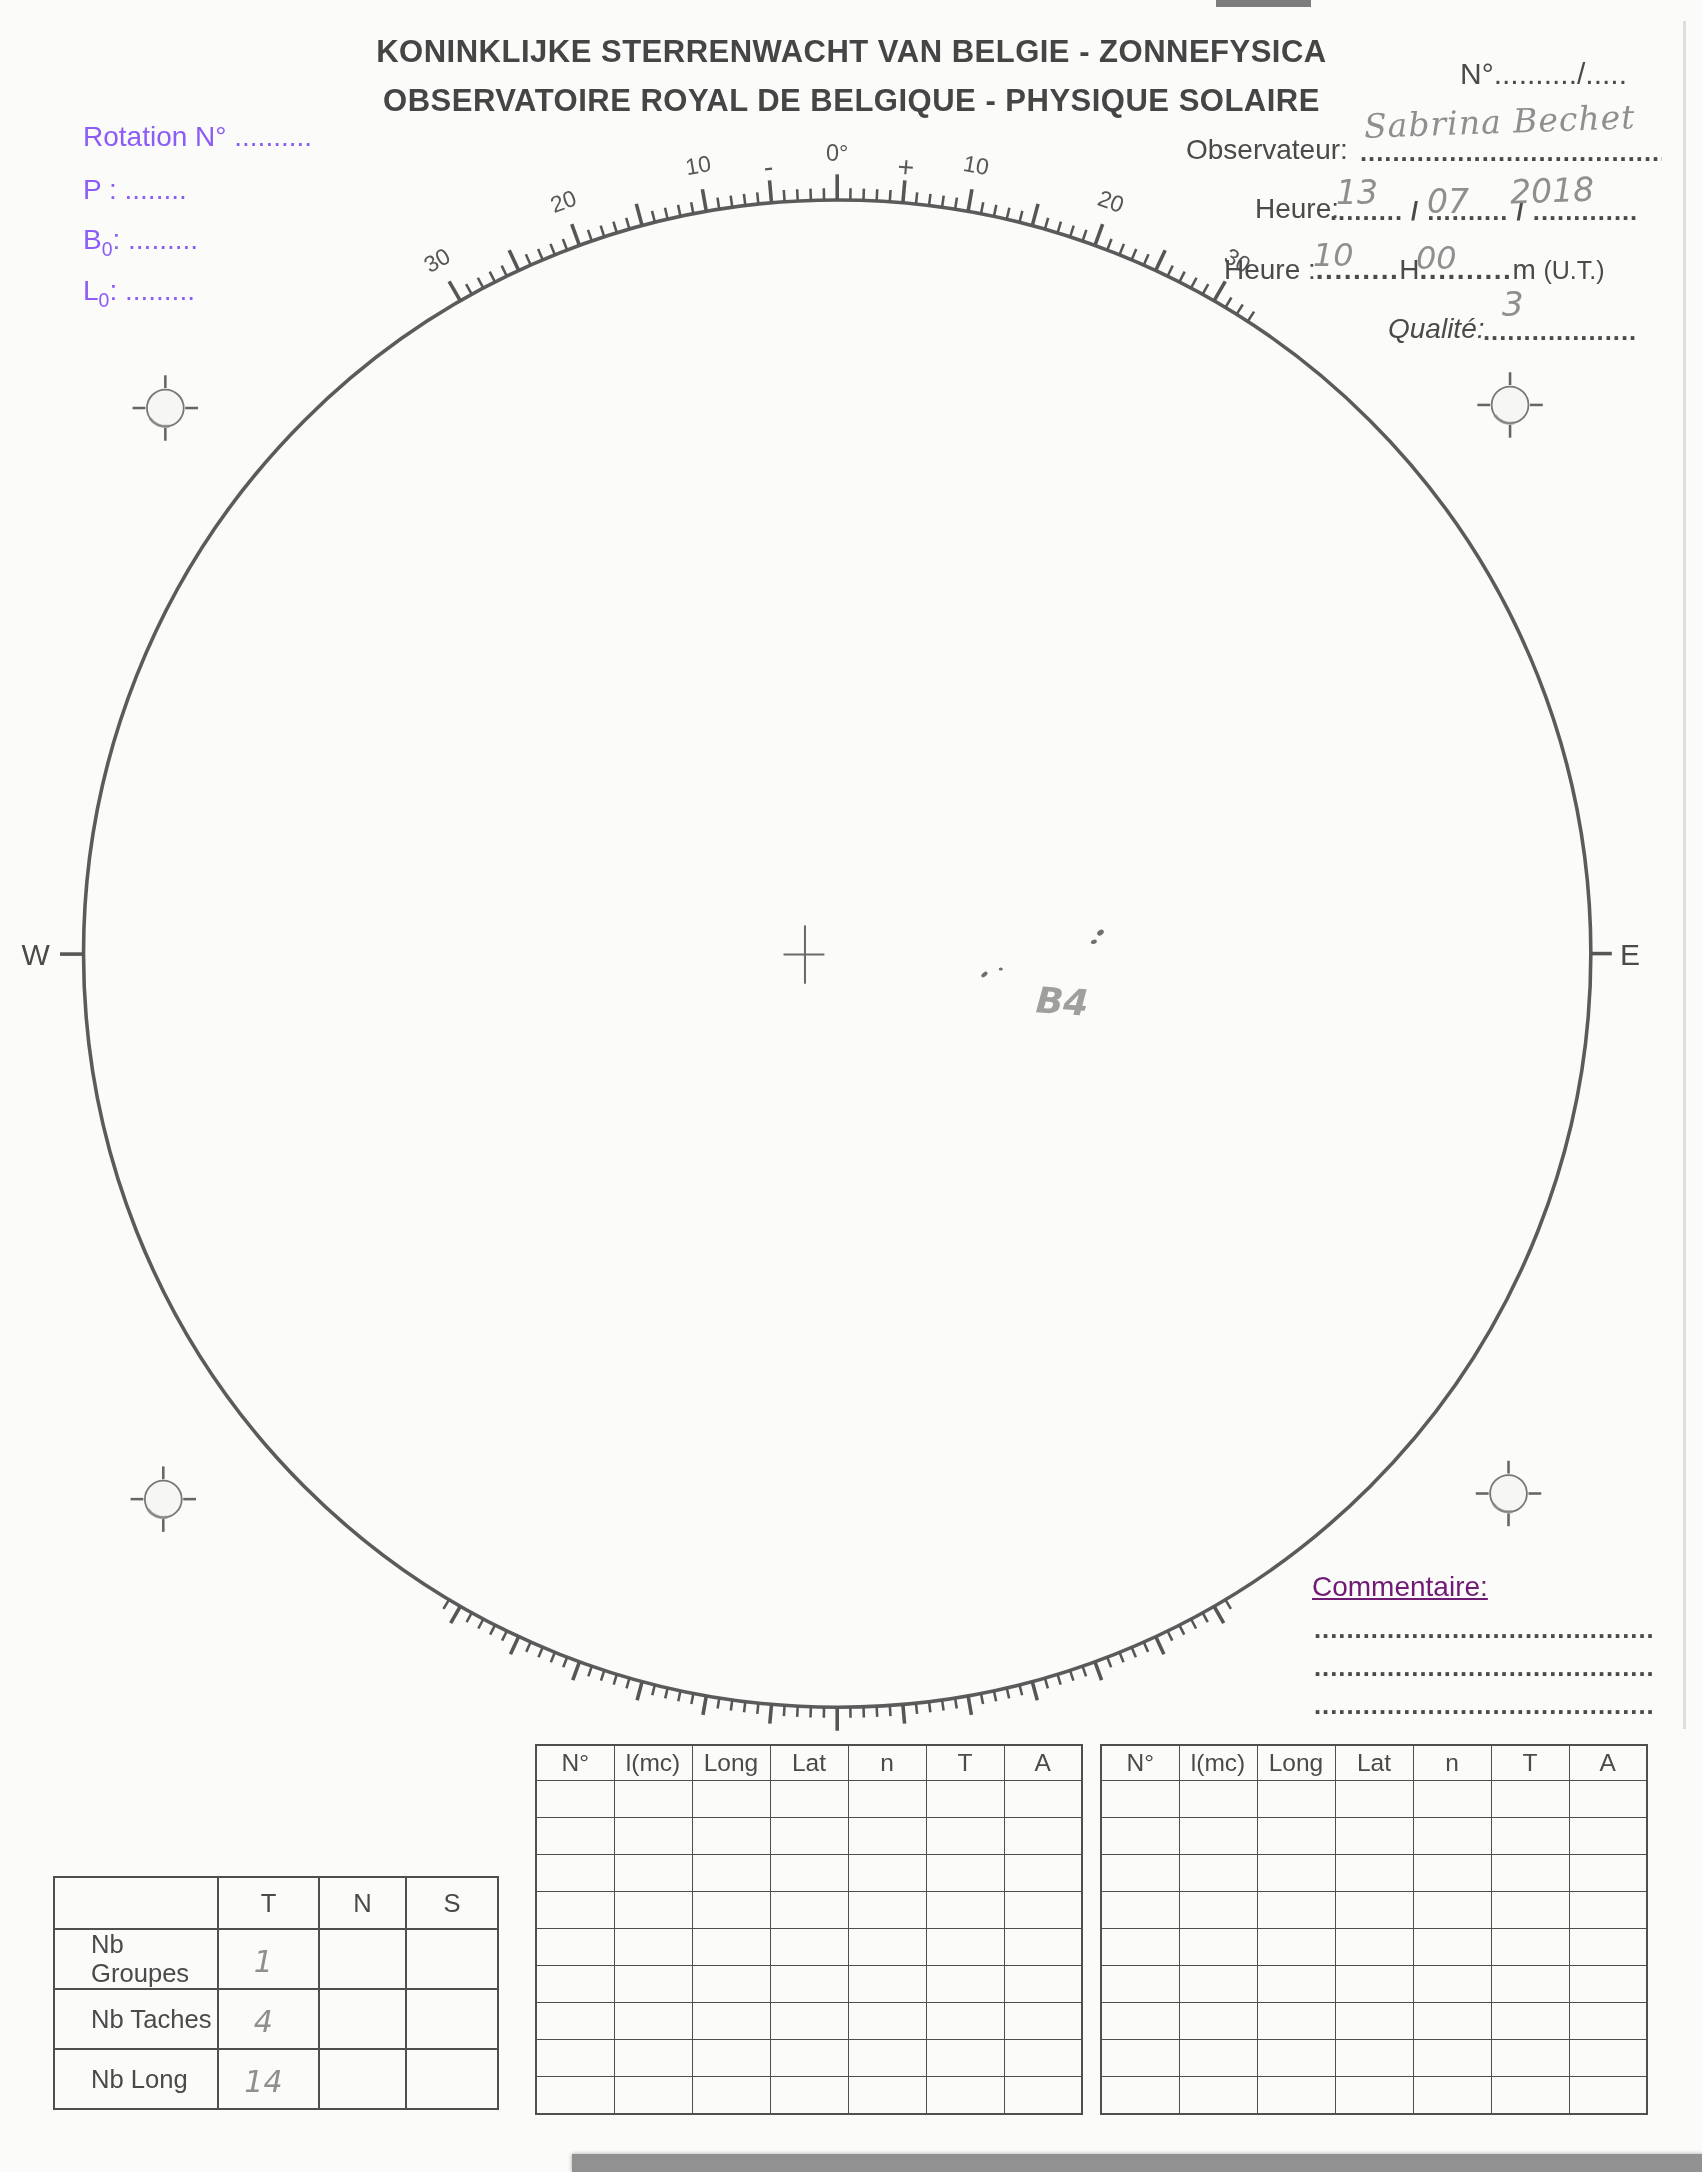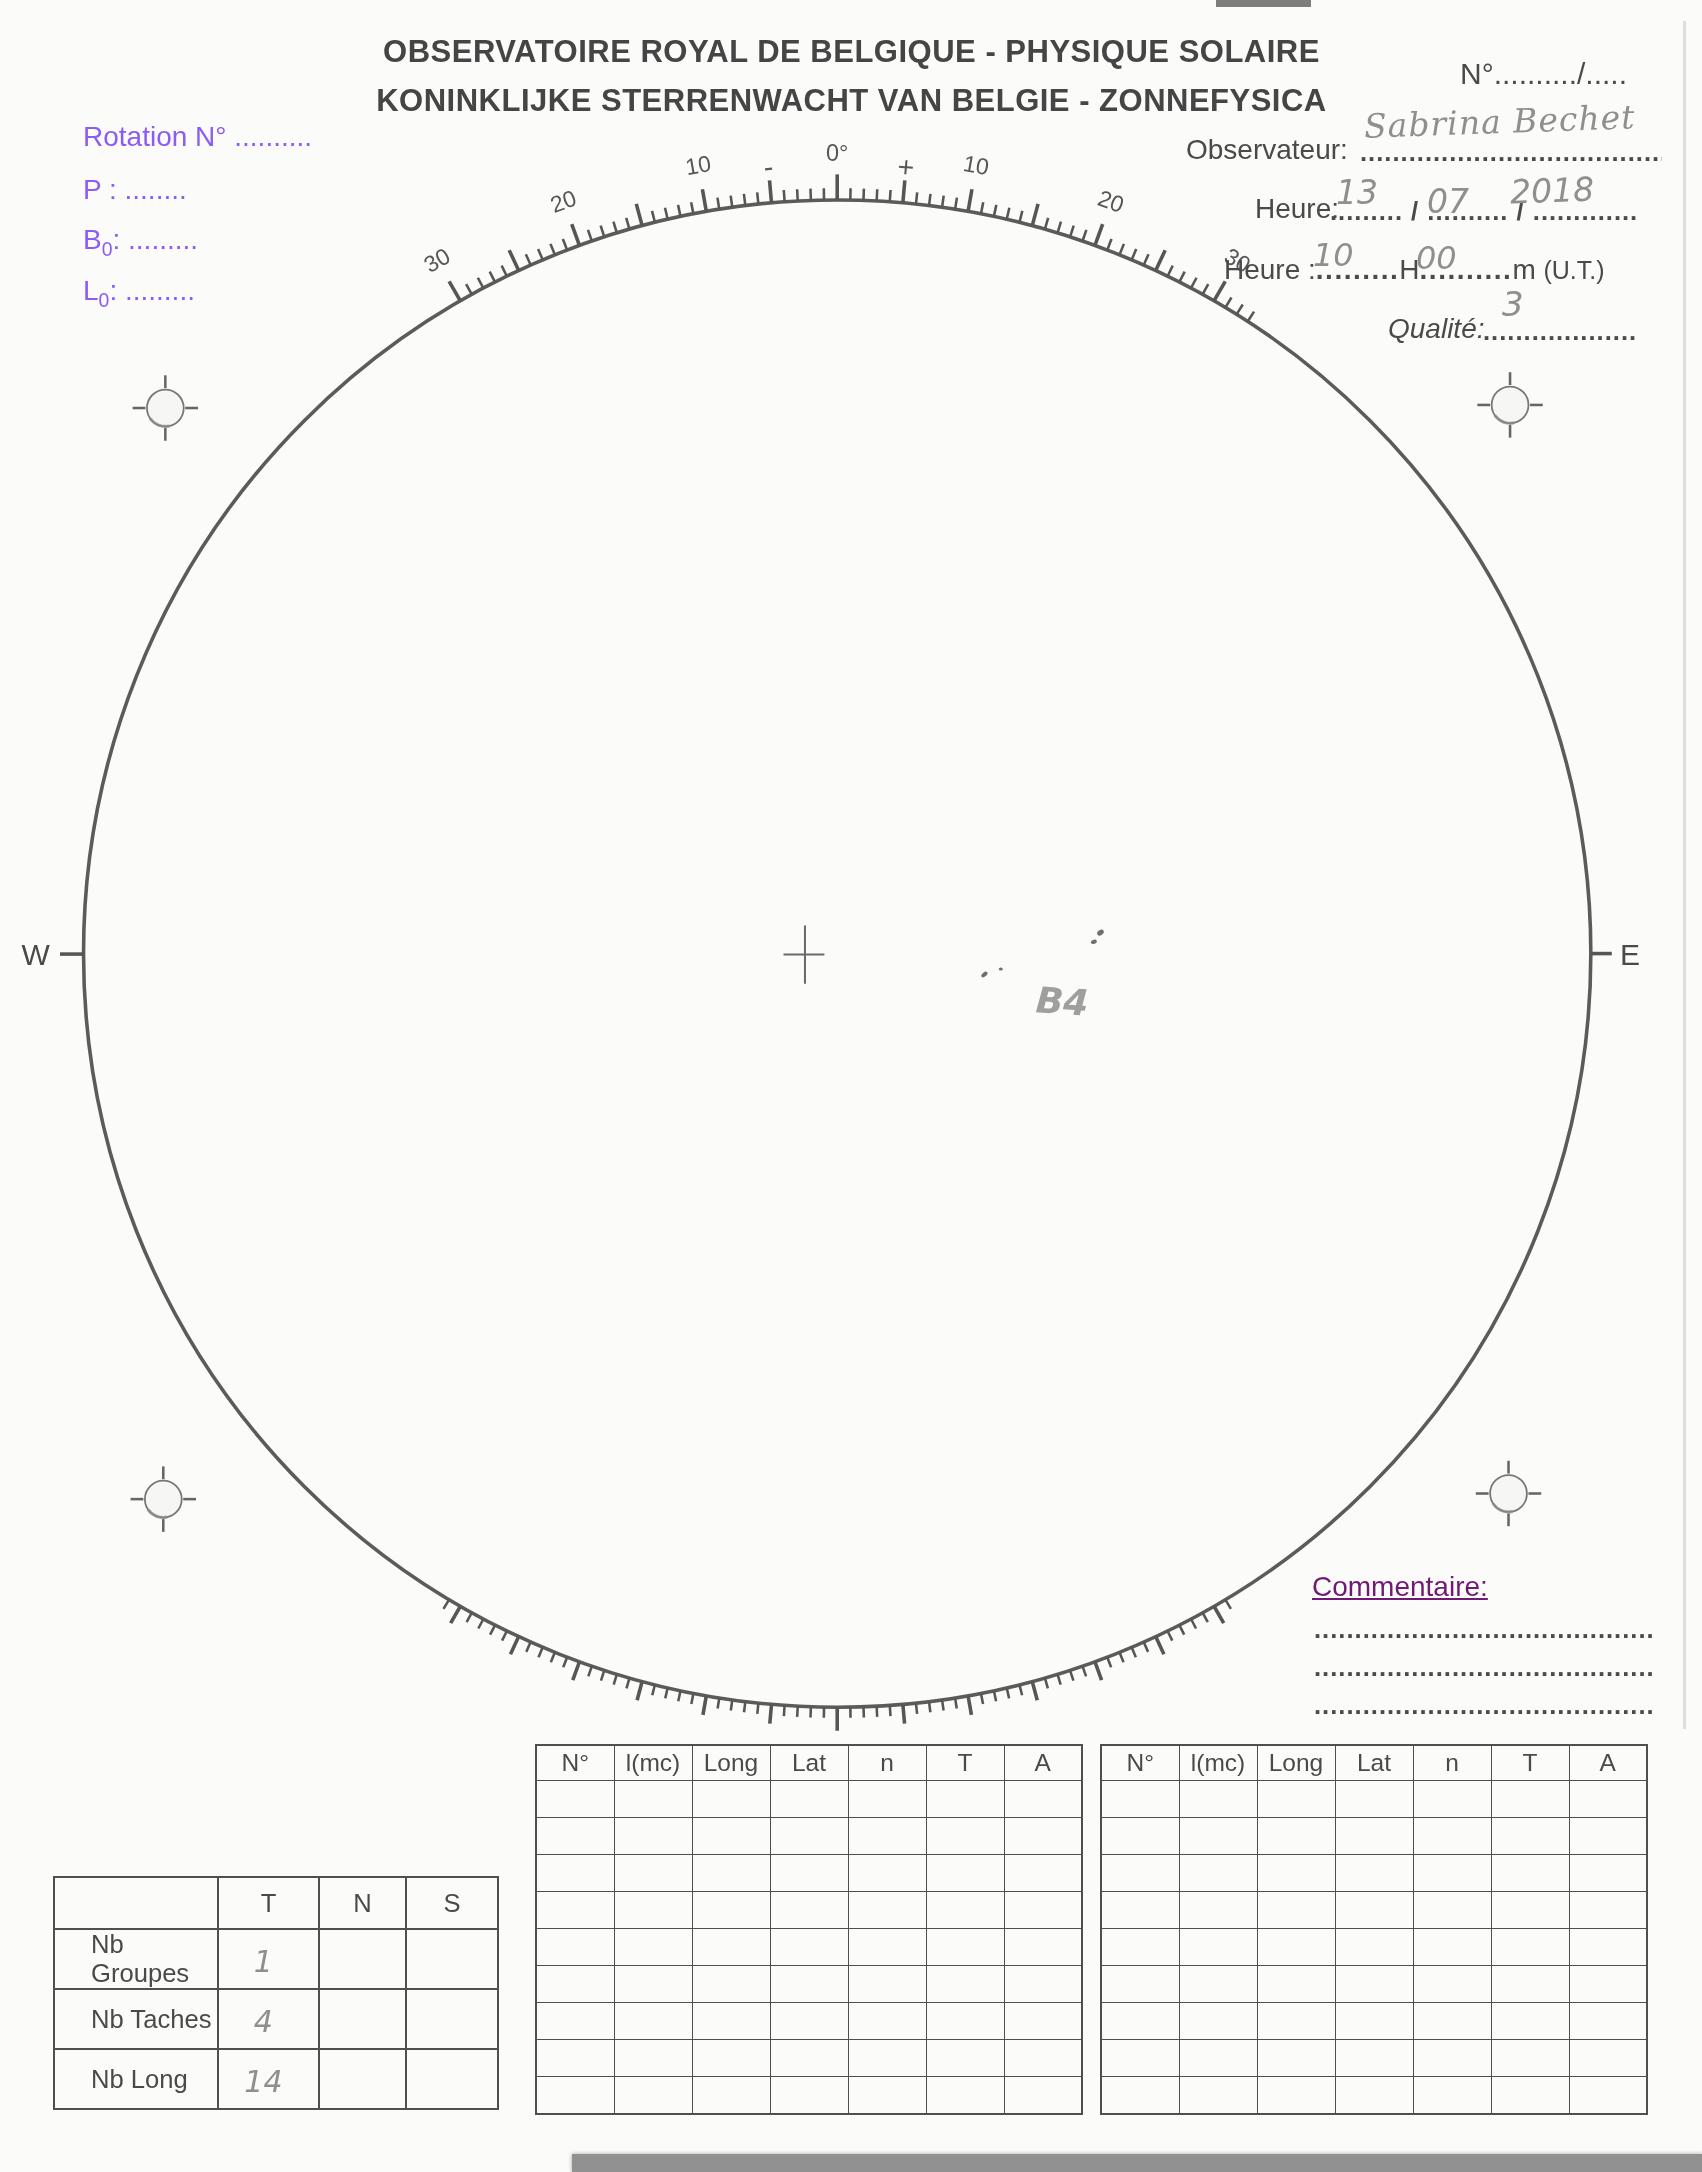--- a/index.html
+++ b/index.html
@@ -226,22 +226,22 @@
       </g>
       <g>
         <ellipse cx="2152" cy="1824" rx="7" ry="5" transform="rotate(-35 2152 1824)" fill="#6f6f6f"></ellipse>
         <ellipse cx="2139" cy="1842" rx="6" ry="4" transform="rotate(-20 2139 1842)" fill="#6f6f6f"></ellipse>
         <ellipse cx="1925" cy="1906" rx="7" ry="4" transform="rotate(-40 1925 1906)" fill="#6f6f6f"></ellipse>
         <ellipse cx="1957" cy="1895" rx="4" ry="3" transform="rotate(0 1957 1895)" fill="#6f6f6f"></ellipse>
       </g>
     </svg>
 
   <div class="abs title">
+    <div>KONINKLIJKE STERRENWACHT VAN BELGIE - ZONNEFYSICA</div>
     <div>OBSERVATOIRE ROYAL DE BELGIQUE - PHYSIQUE SOLAIRE</div>
-    <div>KONINKLIJKE STERRENWACHT VAN BELGIE - ZONNEFYSICA</div>
   </div>
 
   <div class="abs nnum">N°........../.....</div>
 
   <div class="abs eph" style="top:121px;">Rotation N° ..........</div>
   <div class="abs eph" style="top:174px;">P : ........</div>
   <div class="abs eph" style="top:224px;"><span>B</span><sub>0</sub><span>: .........</span></div>
   <div class="abs eph" style="top:275px;"><span>L</span><sub>0</sub><span>: .........</span></div>
 
   <div class="abs rlabel" style="left:1186px;top:134px;">Observateur:</div>

